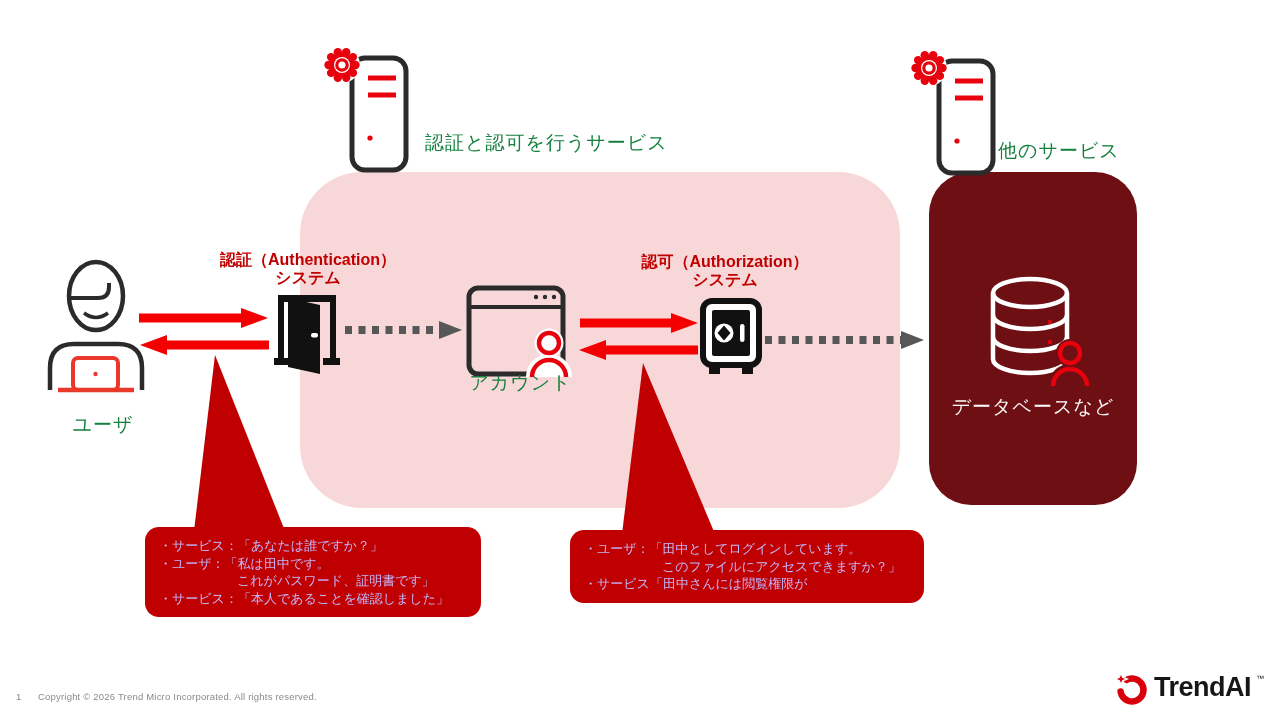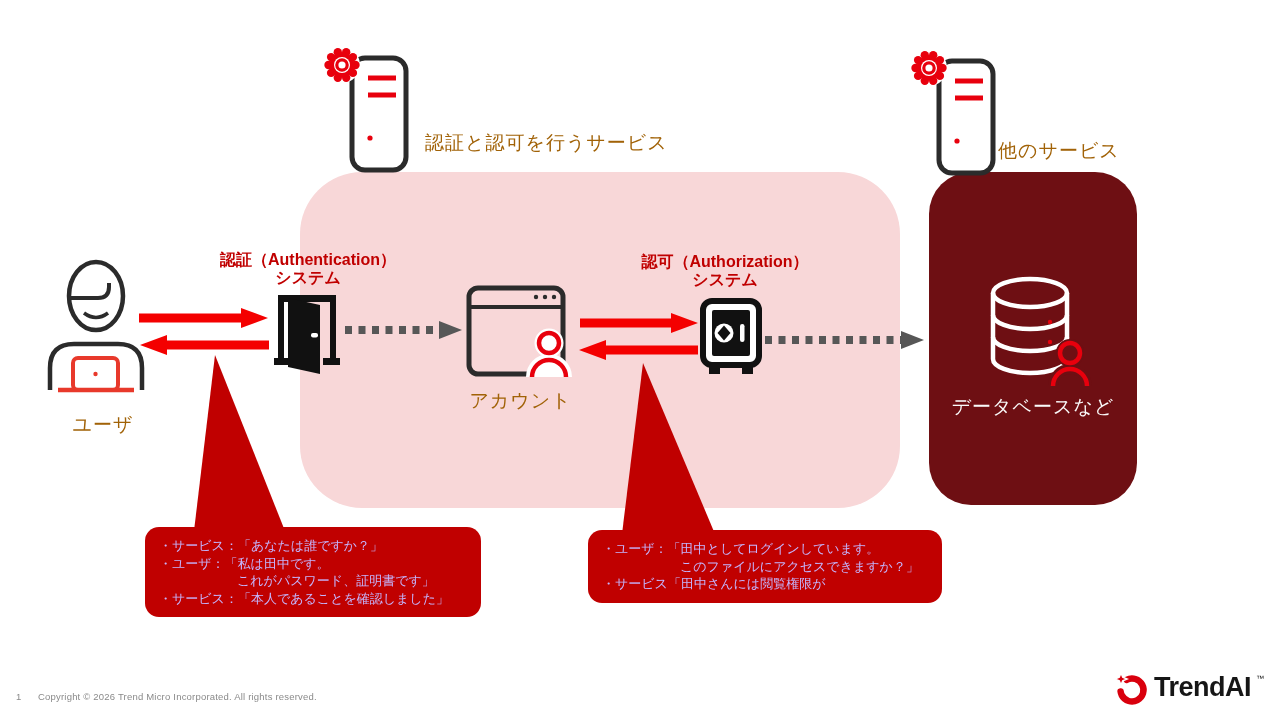--- a/index.html
+++ b/index.html
@@ -1,21 +1,21 @@
 <!DOCTYPE html>
 <html><head>
 <meta charset="utf-8">
 <style>
   html,body{margin:0;padding:0;}
   body{font-family:"Liberation Sans","DejaVu Sans",sans-serif;background:#fff;}
   .slide{position:relative;width:1280px;height:720px;background:#ffffff;overflow:hidden;}
   .abs{position:absolute;}
   .pink-zone{background:#f8d7d8;border-radius:62px;}
   .maroon-zone{background:#6e0f13;border-radius:42px;}
-  .jp-label{color:#a16207;font-size:19px;letter-spacing:1px;font-weight:400;white-space:nowrap;}
+  .jp-label{color:#15803d;font-size:19px;letter-spacing:1px;font-weight:400;white-space:nowrap;}
   .jp-label.white{color:#fafafa;}
   .red-label{color:#c00000;font-size:16px;font-weight:bold;text-align:center;line-height:18px;white-space:nowrap;}
   .callout{background:#c00000;border-radius:14px;color:#c4b5fd;font-size:13px;line-height:17.5px;padding:10px 14px;}
   .callout div{white-space:pre;}
   .footer-txt{color:#8a8a8a;font-size:9.5px;letter-spacing:.2px;white-space:nowrap;}
   .logo-wrap{display:flex;align-items:flex-start;gap:5px;text-align:right;}
   .logo-text{font-size:27px;font-weight:bold;color:#161616;letter-spacing:-0.5px;line-height:34px;}
   .logo-tm{font-size:8px;color:#161616;margin-top:4px;}
   svg{display:block;}
 </style>
@@ -137,21 +137,21 @@
       <path d="M6,27 H100" stroke="#2b2b2b" stroke-width="4"></path>
       <circle cx="73" cy="17" r="2.2" fill="#2b2b2b"></circle>
       <circle cx="82" cy="17" r="2.2" fill="#2b2b2b"></circle>
       <circle cx="91" cy="17" r="2.2" fill="#2b2b2b"></circle>
       <circle cx="86" cy="63" r="10" fill="#ffffff" stroke="#ffffff" stroke-width="9"></circle>
       <path d="M69,97 A17,17 0 0 1 103,97" fill="#ffffff" stroke="#ffffff" stroke-width="12"></path>
       <circle cx="86" cy="63" r="10" fill="#ffffff" stroke="#e8000d" stroke-width="4.5"></circle>
       <path d="M69,97 A17,17 0 0 1 103,97" fill="none" stroke="#e8000d" stroke-width="4.5"></path>
     </svg>
   </div>
-  <div class="abs jp-label" style="left:468px;top:388px;width:105px;text-align:center;">アカウント</div>
+  <div class="abs jp-label" style="left:468px;top:370px;width:105px;text-align:center;">アカウント</div>
 
   <div class="abs" style="left:577px;top:310px;">
     <svg width="124" height="52" viewBox="0 0 124 52">
       <path d="M3,13 H96" stroke="#f40000" stroke-width="9"></path>
       <polygon points="94,3 121,13 94,23" fill="#f40000"></polygon>
       <path d="M121,40 H27" stroke="#f40000" stroke-width="9"></path>
       <polygon points="29,30 2,40 29,50" fill="#f40000"></polygon>
     </svg>
   </div>
 
@@ -210,21 +210,21 @@
       </svg>
   </div>
 
   <div class="abs callout" style="left:145px;top:527px;width:308px;">
     <div>・サービス：「あなたは誰ですか？」</div>
     <div>・ユーザ：「私は田中です。</div>
     <div>　　　　　　これがパスワード、証明書です」</div>
     <div>・サービス：「本人であることを確認しました」</div>
   </div>
 
-  <div class="abs callout" style="left:588px;top:530px;width:326px;">
+  <div class="abs callout" style="left:570px;top:530px;width:326px;">
     <div>・ユーザ：「田中としてログインしています。</div>
     <div>　　　　　　このファイルにアクセスできますか？」</div>
     <div>・サービス「田中さんには閲覧権限が</div>
   </div>
 
   <div class="abs footer-txt" style="left:16px;top:691px;">1</div>
   <div class="abs footer-txt" style="left:38px;top:691px;">Copyright © 2026 Trend Micro Incorporated. All rights reserved.</div>
 
   <div class="abs logo-wrap" style="right:16px;top:670px;">
     <span>

